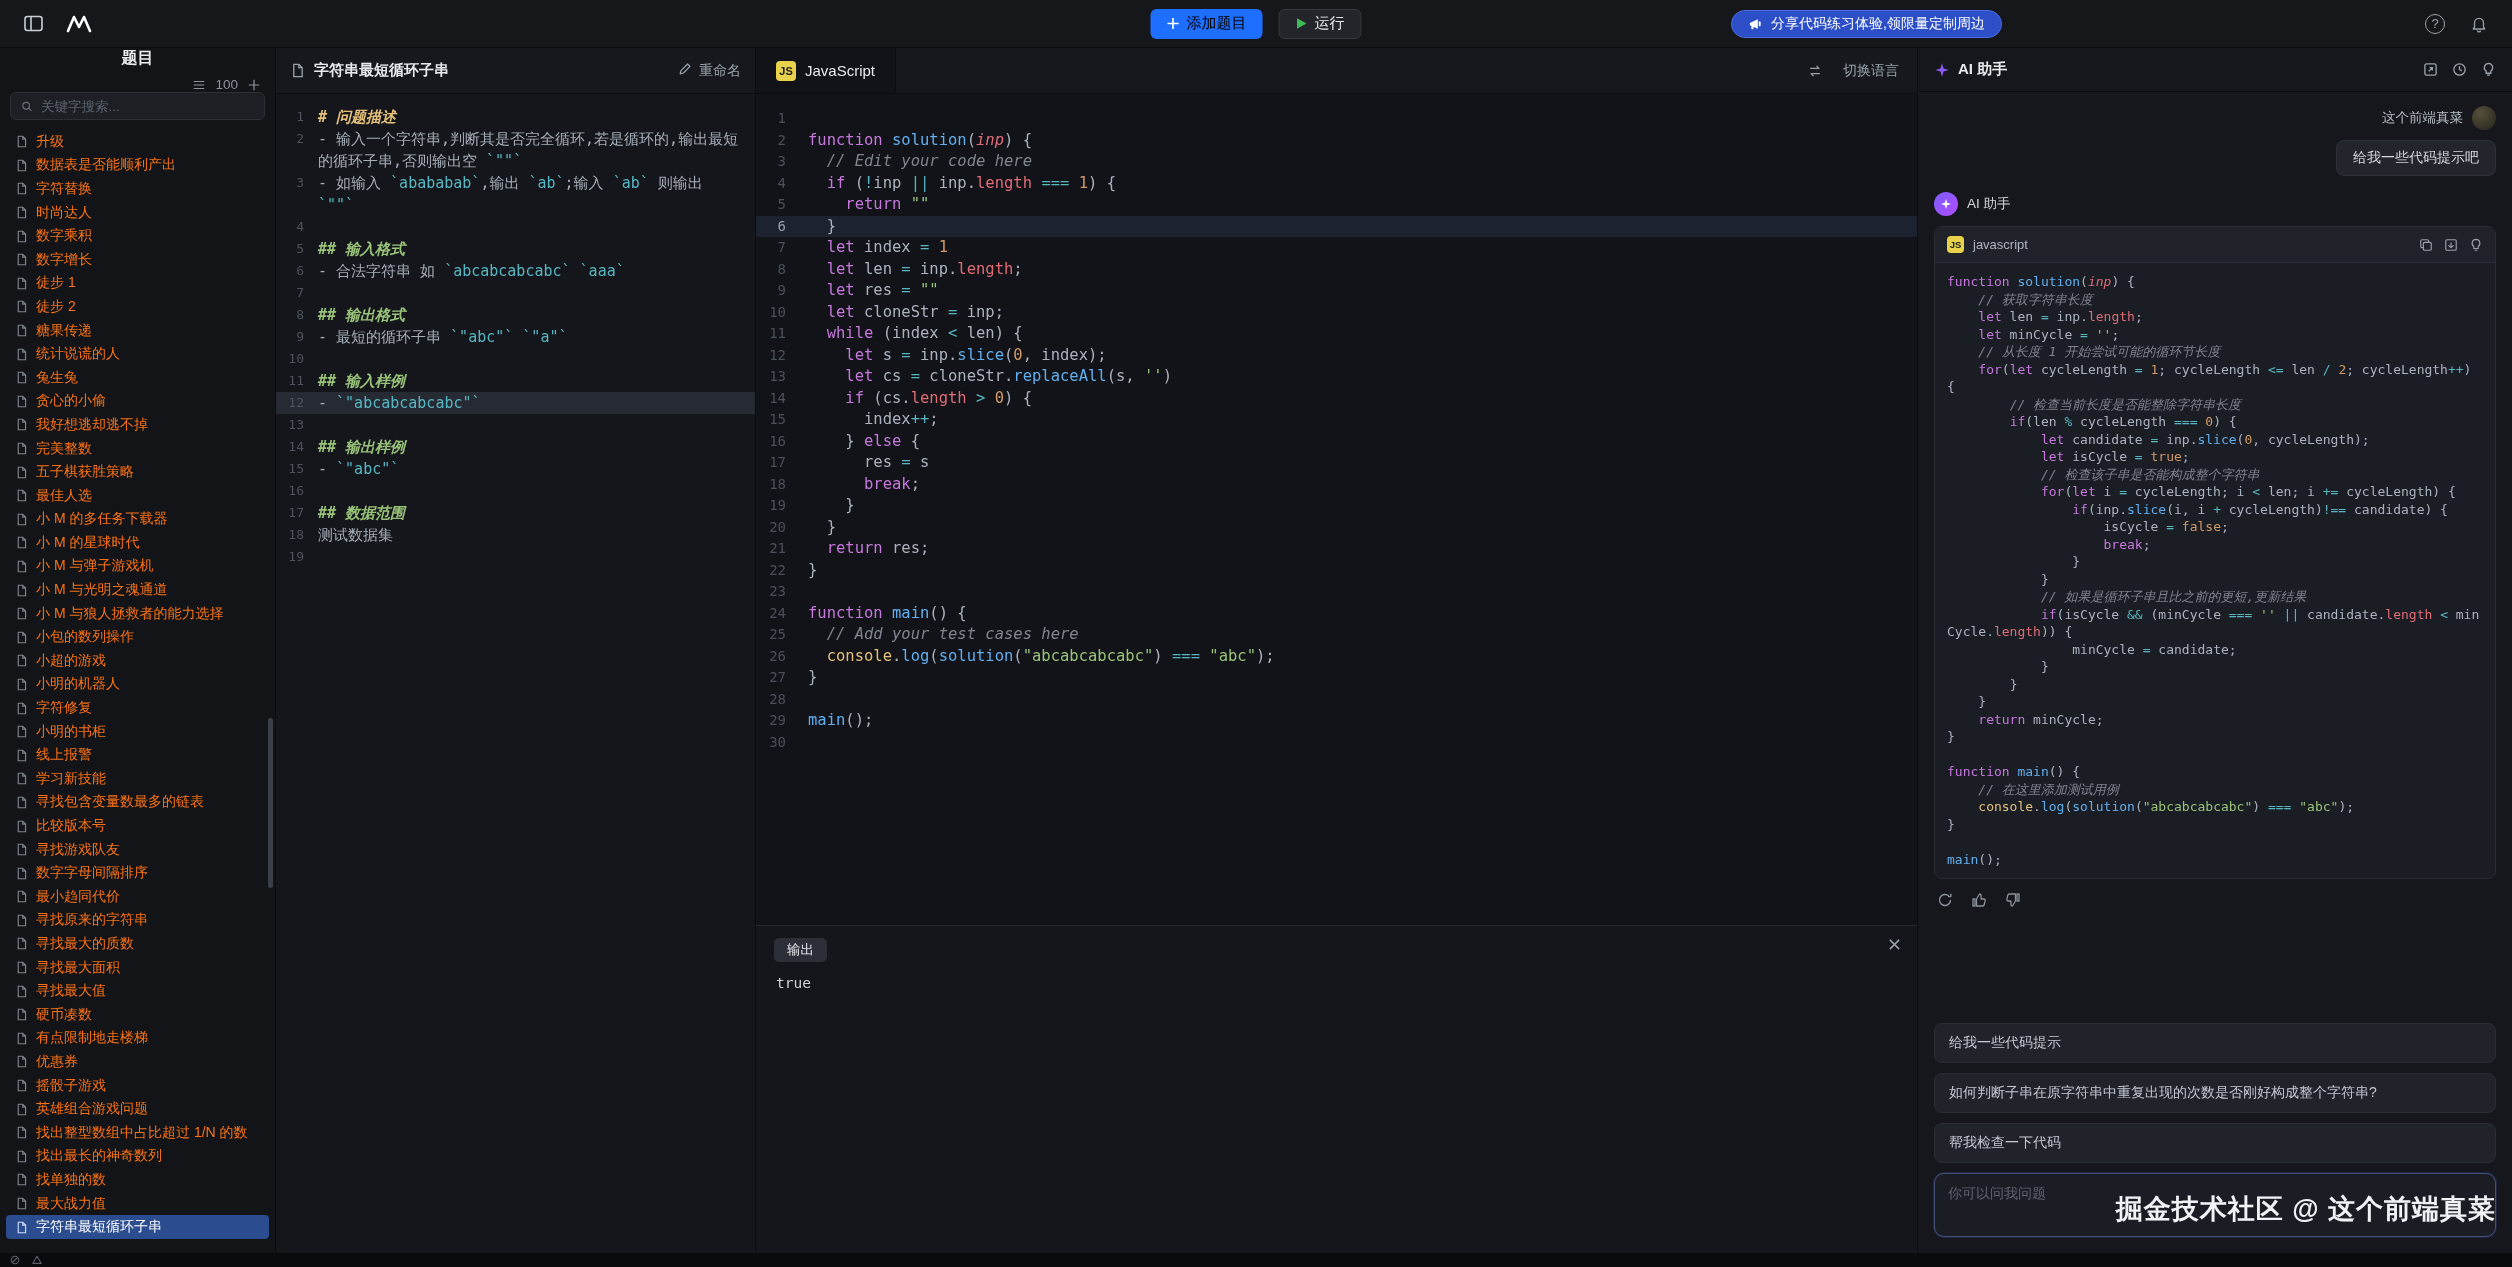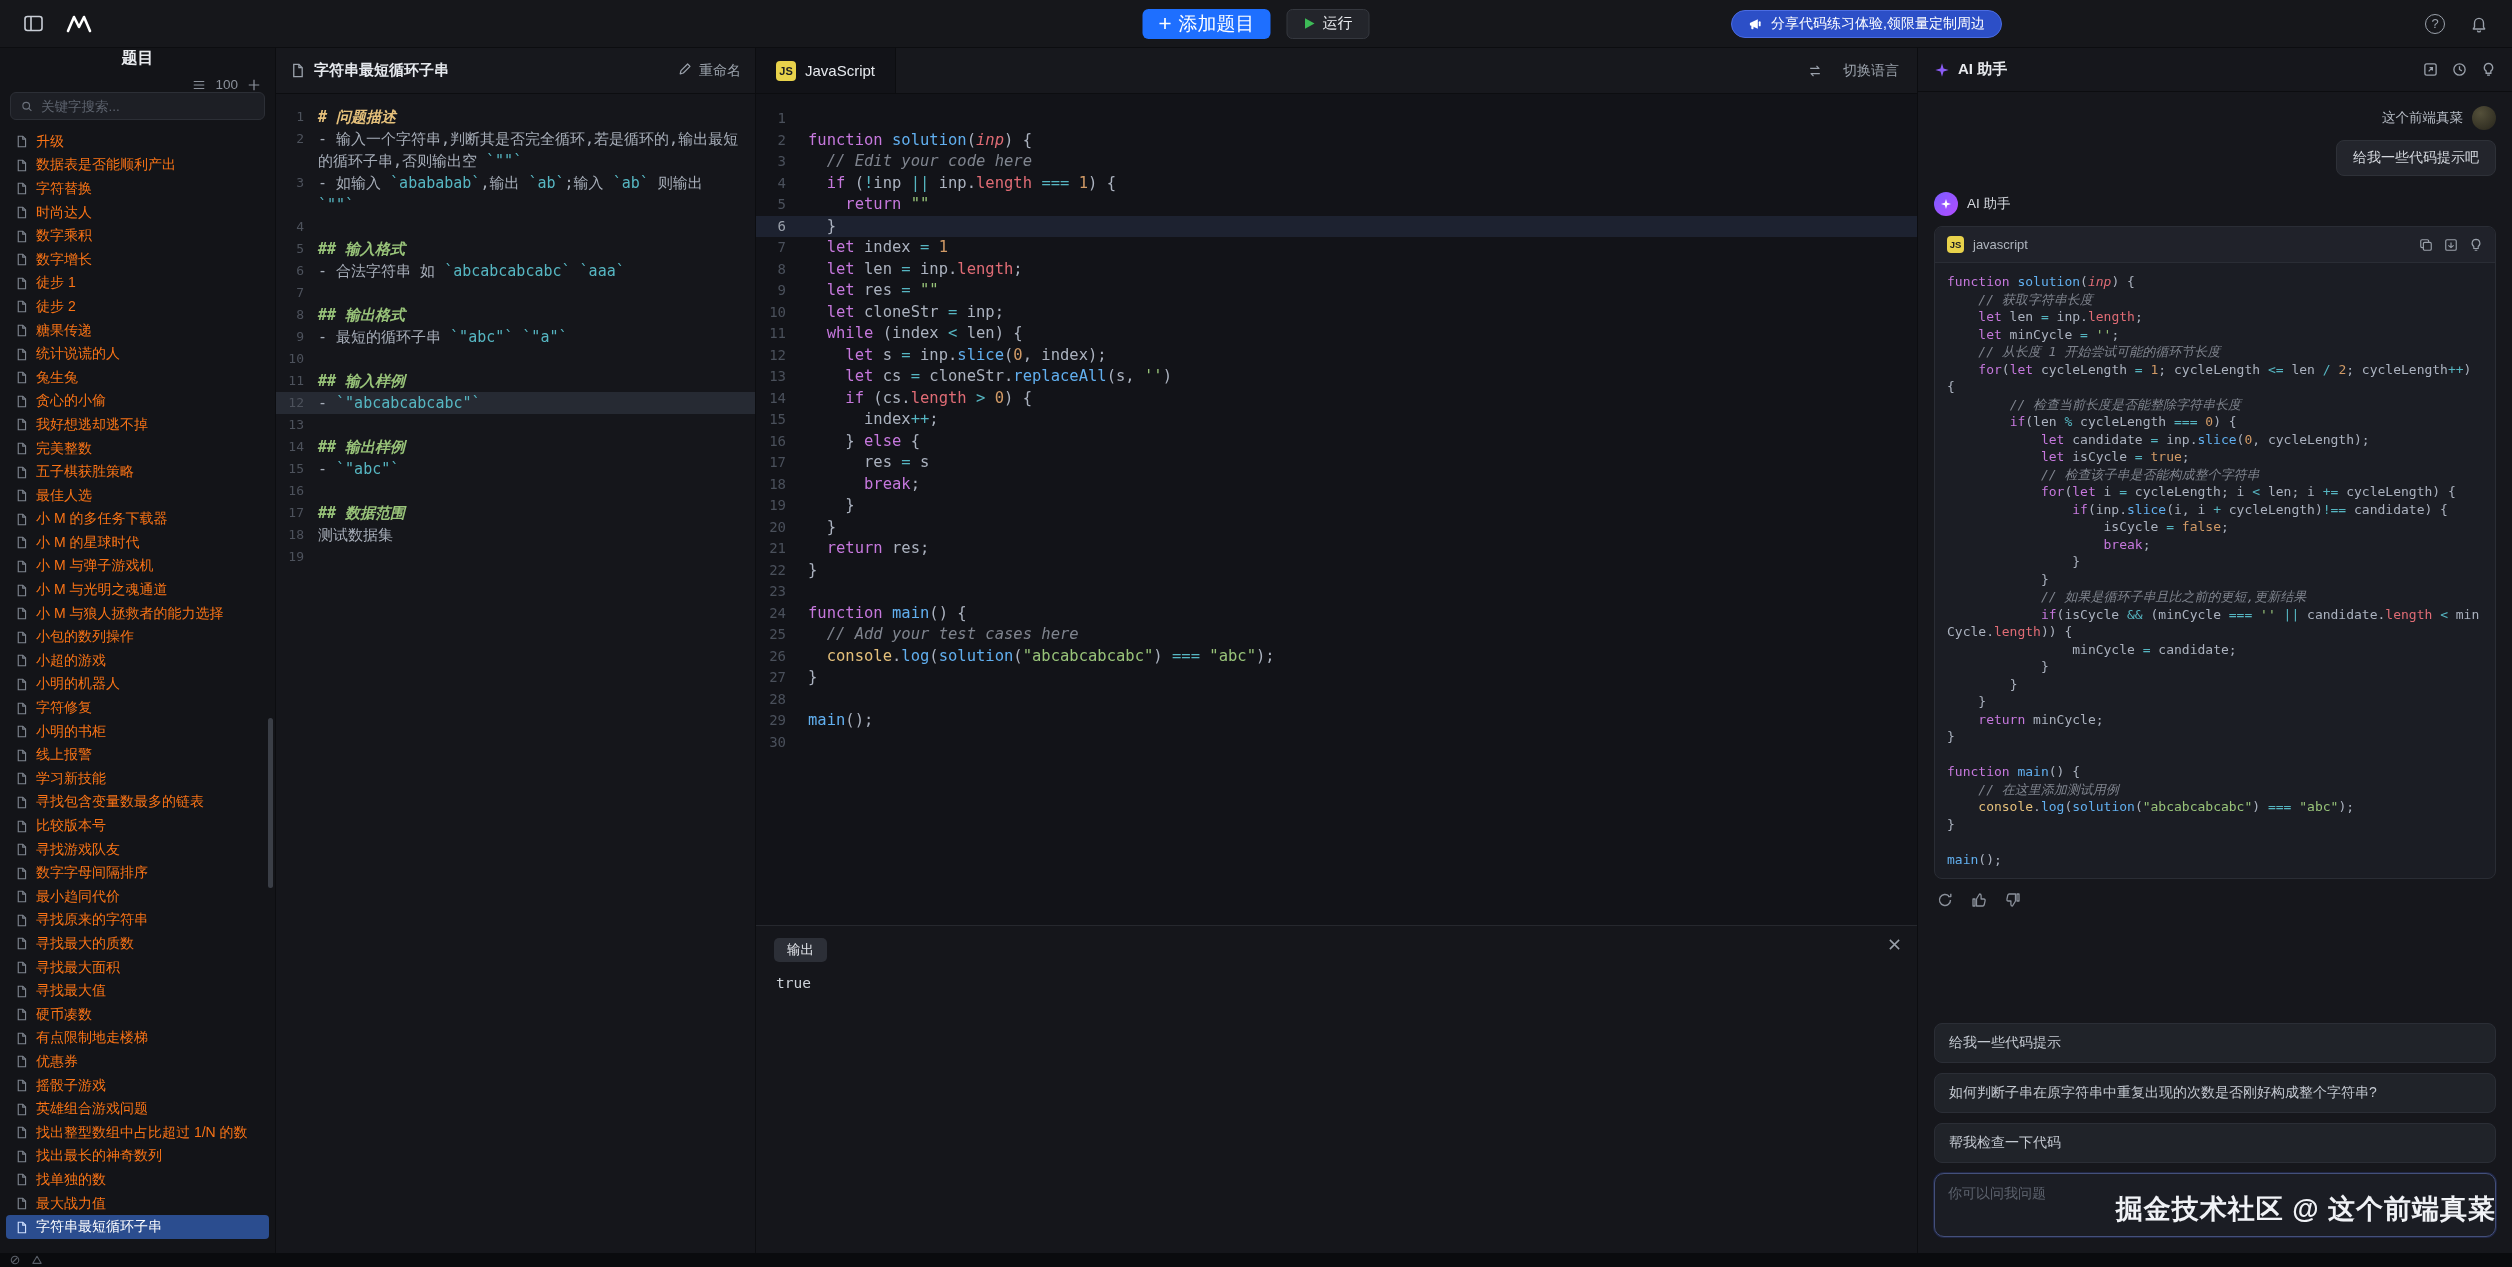--- a/index.html
+++ b/index.html
@@ -9,21 +9,21 @@
   input,textarea{font-family:inherit;background:transparent;border:none;outline:none;color:#c9ced6;}
   input::placeholder,textarea::placeholder{color:#5d636e;}
 
   .app{display:flex;flex-direction:column;width:100%;height:100%;}
 
   
   .topbar{flex:0 0 48px;background:#16171b;border-bottom:1px solid #0c0d10;display:flex;align-items:center;padding:0 18px;position:relative;z-index:5;}
   .tb-left{display:flex;align-items:center;gap:16px;}
   .icon-btn{width:30px;height:30px;display:flex;align-items:center;justify-content:center;color:#9aa1ab;border-radius:6px;}
   .tb-center{position:absolute;left:50%;transform:translateX(-50%);display:flex;gap:16px;align-items:center;}
-  .btn-add{background:#1e6fff;color:#ffffff;height:30px;padding:0 16px;border-radius:6px;display:flex;align-items:center;gap:7px;font-size:19px;}
+  .btn-add{background:#1e6fff;color:#000000;height:30px;padding:0 16px;border-radius:6px;display:flex;align-items:center;gap:7px;font-size:15px;}
   .btn-run{background:#23252b;border:1px solid #35383f;color:#e8eaee;height:30px;padding:0 16px;border-radius:6px;display:flex;align-items:center;gap:7px;font-size:15px;}
   .tb-right{margin-left:auto;display:flex;align-items:center;gap:14px;}
   .promo{background:#2c4fc7;border:1px solid #4b6ce2;color:#fff;height:28px;border-radius:14px;padding:0 16px;display:flex;align-items:center;gap:8px;font-size:14px;white-space:nowrap;}
   .tb-spacer{width:390px;}
   .qmark{width:20px;height:20px;border:1.5px solid #9aa1ab;border-radius:50%;display:flex;align-items:center;justify-content:center;font-size:13px;color:#9aa1ab;}
 
   
   .main{flex:1;display:flex;min-height:0;}
 
   

